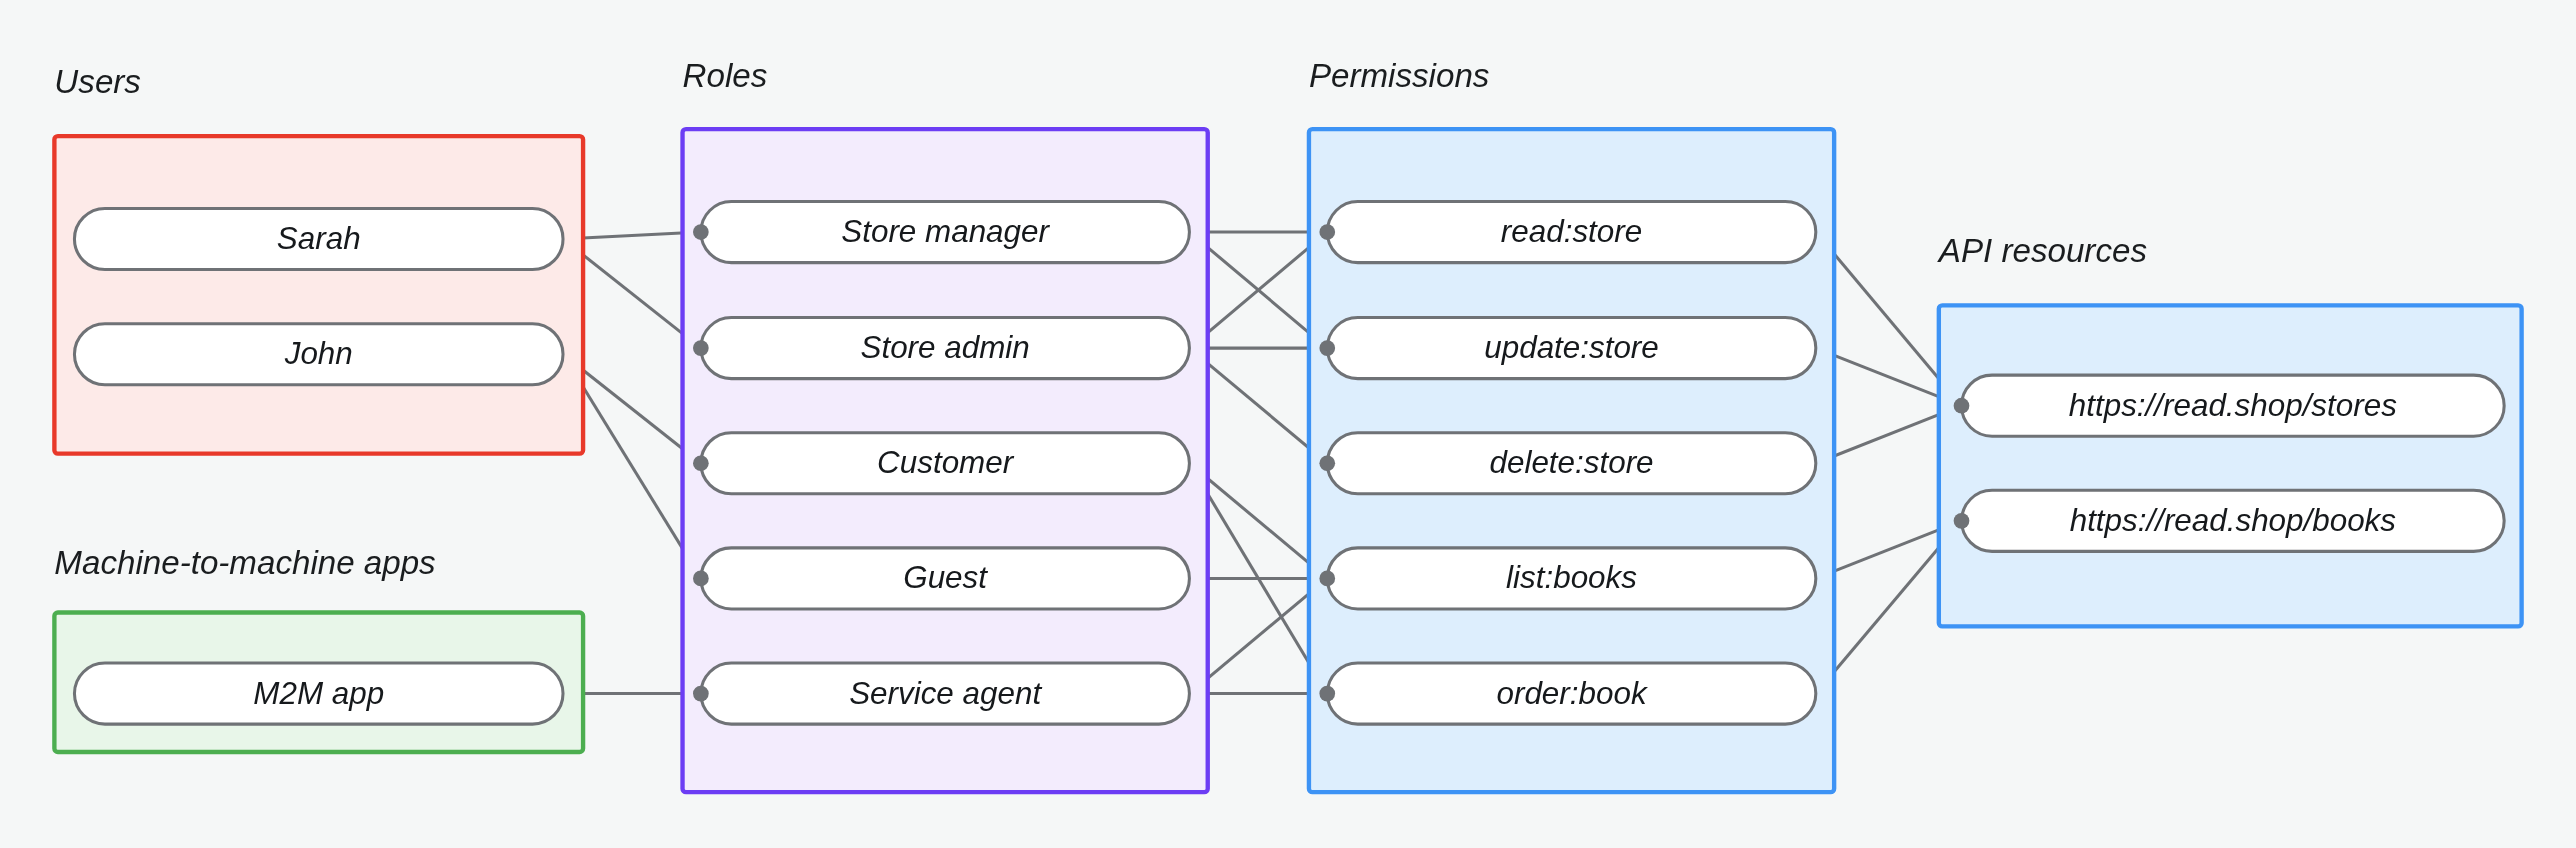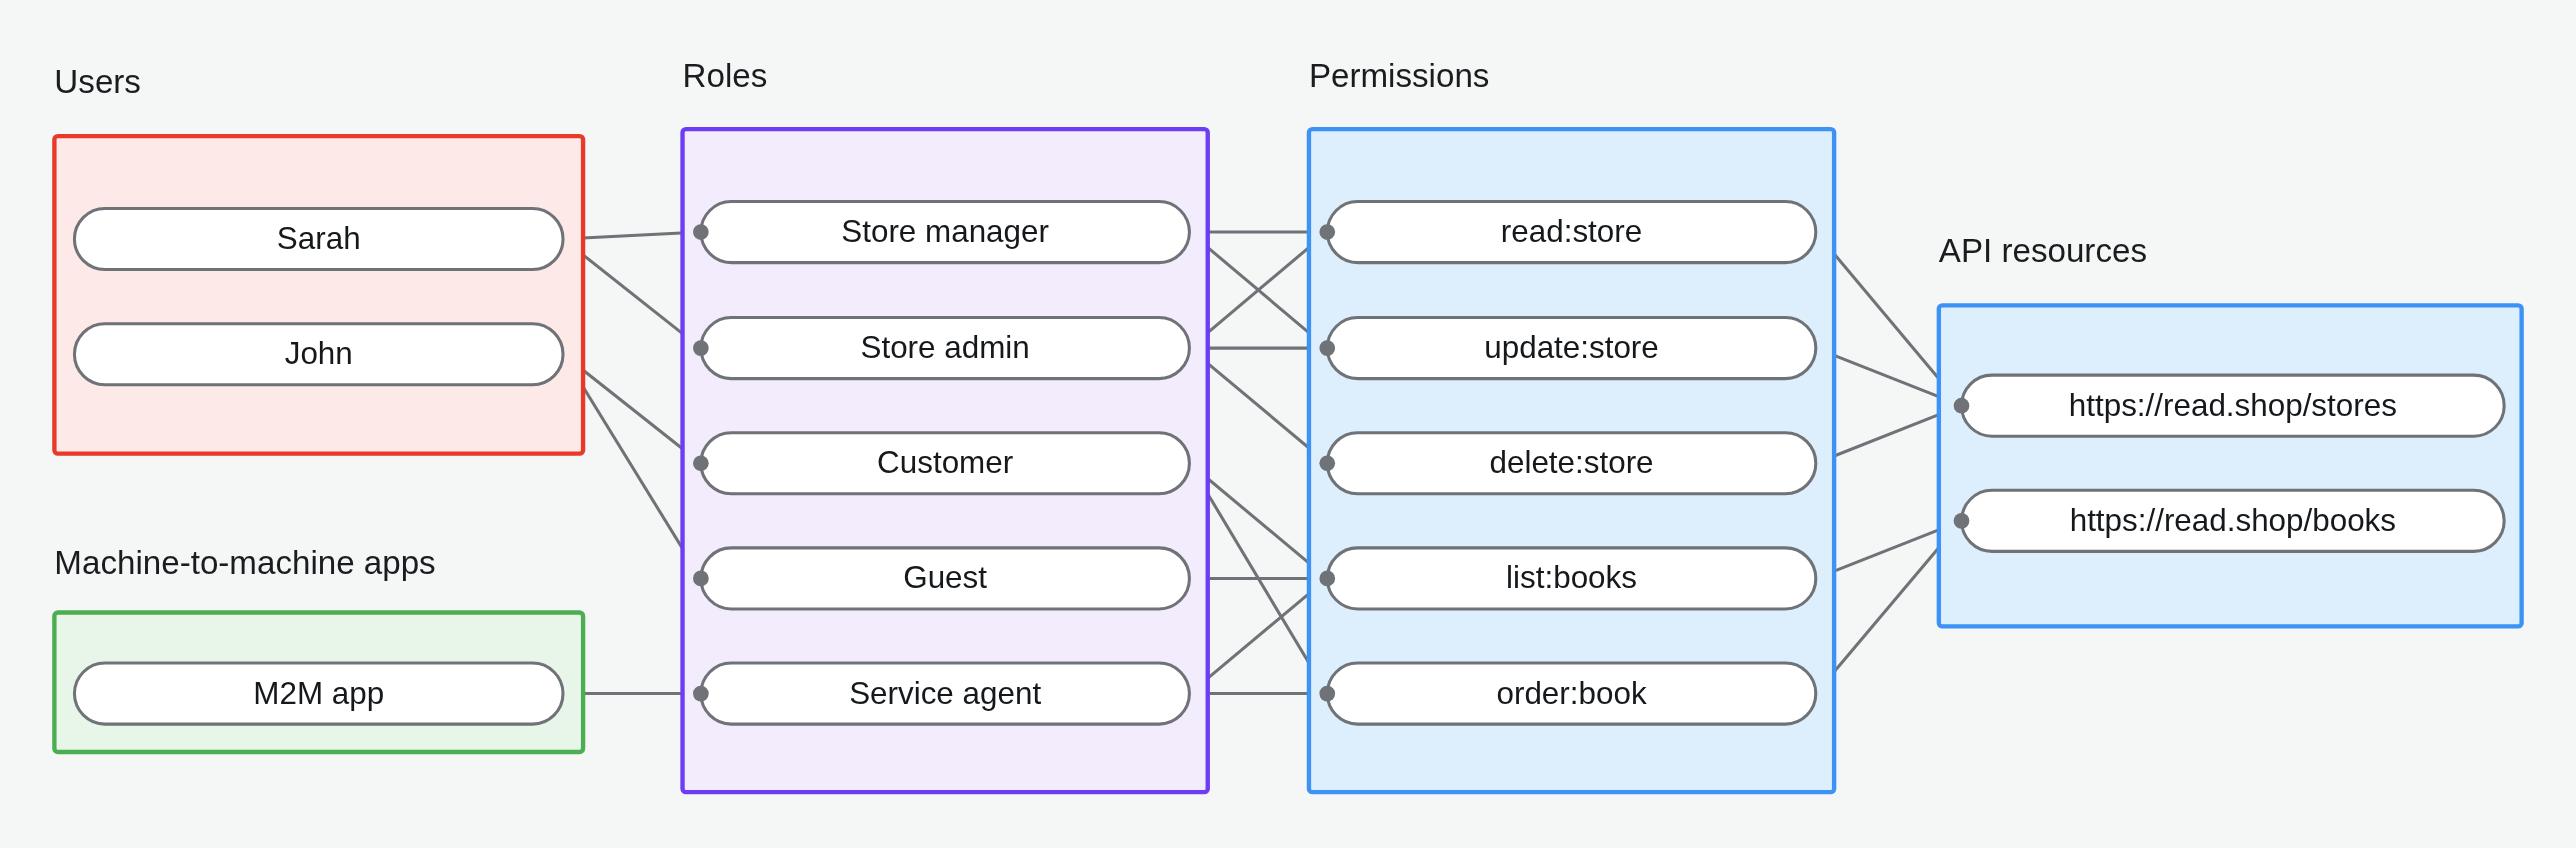--- a/index.html
+++ b/index.html
@@ -3,21 +3,21 @@
 <meta charset="utf-8">
 <style>
   html,body{margin:0;padding:0;}
   body{
     width:2576px;height:848px;
     background:#f5f7f7;
     font-family:"Liberation Sans","DejaVu Sans",sans-serif;
     overflow:hidden;
     position:relative;
   }
-  #stage{position:absolute;inset:0;width:2576px;height:848px;}
+  #stage{position:absolute;inset:0;width:2576px;height:848px;font-style:italic;}
   svg#diagram{position:absolute;top:0;left:0;width:2576px;height:848px;display:block;}
   .grp-label{
     font-size:38px;
     fill:#1a1d1f;
     font-family:"Liberation Sans","DejaVu Sans",sans-serif;
     dominant-baseline:middle;
   }
   .node-label{
     font-size:36px;
     fill:#16191c;

